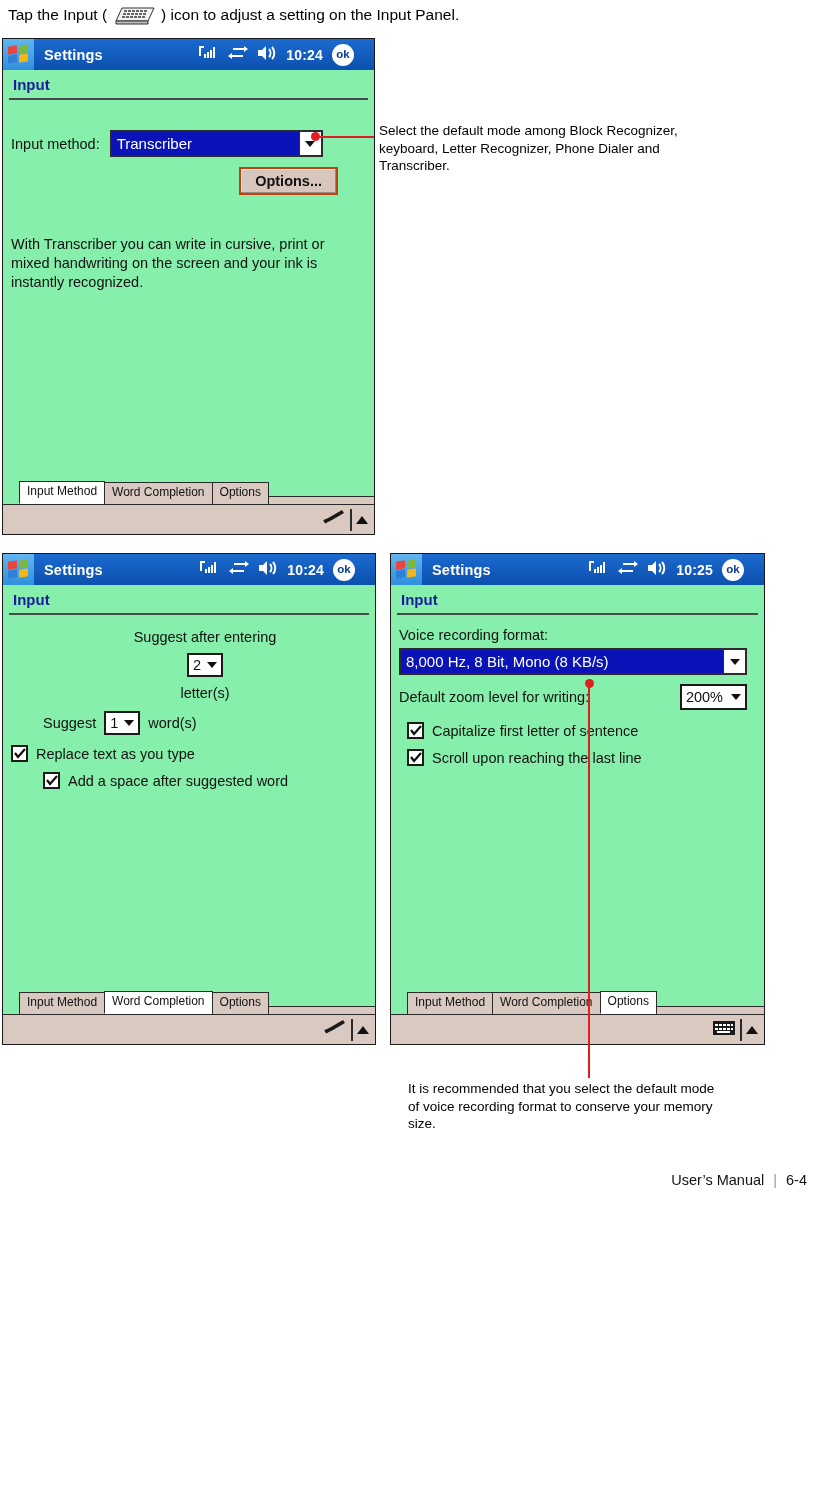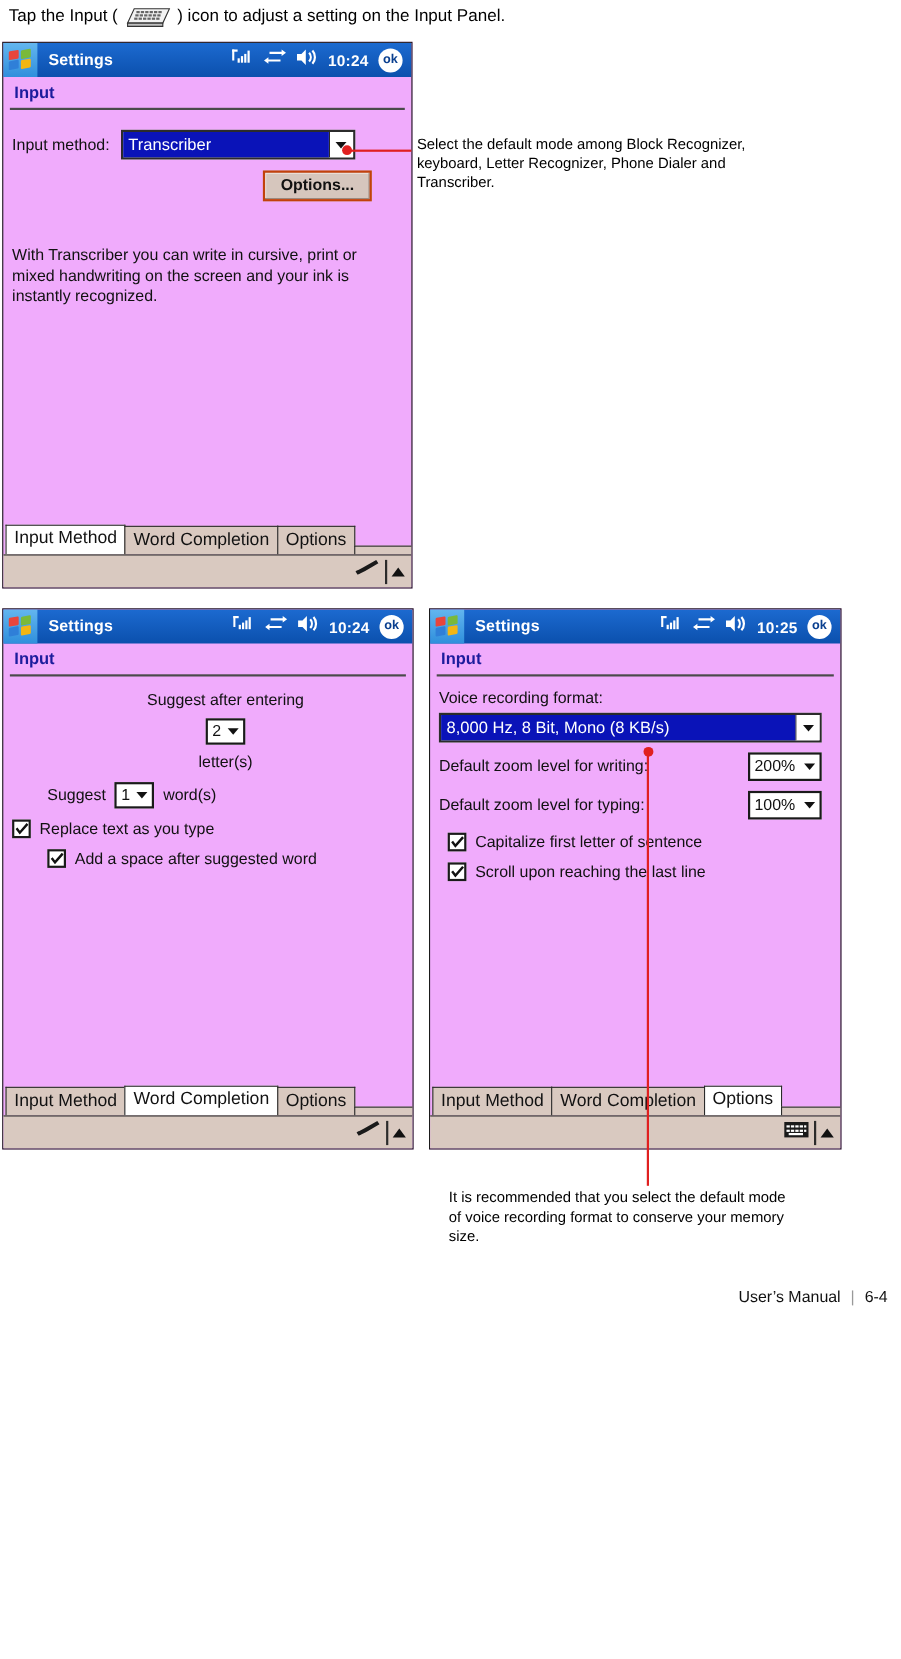--- a/index.html
+++ b/index.html
@@ -32,21 +32,21 @@
     width: 42px; height: 20px;
     margin: 0 4px;
     position: relative;
     vertical-align: middle;
   }
   .kbd-inline svg { display:block; }
 
   
   .pda {
     position: absolute;
-    background: #f0abfc;
+    background: #86efac;
     border: 1px solid #1a1a1a;
     overflow: hidden;
   }
   .titlebar {
     height: 31px;
     background: #1560bd;
     background: linear-gradient(180deg,#1c6ad0 0%, #0b50ad 100%);
     display: flex;
     align-items: center;
     position: relative;
@@ -75,21 +75,21 @@
     font-size: 14.5px;
     font-weight: bold;
     margin-left: 10px;
     letter-spacing: .2px;
   }
   .tb-icons {
     position: absolute;
     display: flex;
     align-items: center;
     gap: 9px;
-    right: 8px;
+    right: 20px;
   }
   .tb-icons .clock {
     color: #fff; font-size: 14px; font-weight: bold;
     letter-spacing: .2px;
   }
   .okbtn {
     width: 22px; height: 22px; border-radius: 50%;
     background: #ffffff;
     color: #0a3f8f;
     font-size: 11.5px; font-weight: bold;
@@ -158,25 +158,25 @@
 
   .desc {
     font-size: 14.5px;
     line-height: 19px;
     color: #111;
   }
 
   
   .tabstrip {
     position: absolute;
-    left: 2px; right: 0;
+    left: 16px; right: 0;
     display: flex;
     align-items: flex-end;
     height: 27px;
-    font-size: 16px;
+    font-size: 12px;
   }
   .tab {
     background: #d9c9c0;
     border: 1px solid #2b2b2b;
     border-bottom: none;
     padding: 3px 7px 4px 7px;
     margin-right: -1px;
     color: #111;
     white-space: nowrap;
     line-height: 1.15;
@@ -320,21 +320,21 @@
         </span>
         <span class="clock">10:24</span>
         <span class="okbtn">ok</span>
       </div>
     </div>
 
     <div class="pagehead">Input</div>
     <div class="hrule"></div>
 
     <div class="body-area">
-      <div class="row" style="margin-top:8px;">
+      <div class="row" style="margin-top:20px;">
         <span class="lbl">Input method:</span>
         <span class="combo" style="width:213px; margin-left:10px; position:relative;">
           <span class="value">Transcriber</span>
           <span class="arrow">
               <i class="tri"></i>
             </span>
         </span>
       </div>
       <div class="row" style="justify-content:flex-end; margin-top:10px; padding-right:28px;">
         <button class="btn3d">Options...</button>
@@ -521,27 +521,20 @@
       </div>
 
       <div class="row" style="margin-top:9px; justify-content:space-between; width:348px;">
         <span>Default zoom level for writing:</span>
         <span class="minicombo" style="height:26px; gap:8px;">
           <span>200%</span>
           <i class="tri"></i>
         </span>
       </div>
 
-      <div class="row" style="margin-top:9px; justify-content:space-between; width:348px;">
-        <span>Default zoom level for typing:</span>
-        <span class="minicombo" style="height:26px; gap:8px;">
-          <span>100%</span>
-          <i class="tri"></i>
-        </span>
-      </div>
 
       <div class="cbrow" style="margin-top:12px; padding-left:8px;">
         <span class="cb">
           <svg width="12" height="11" viewBox="0 0 12 11">
               <polyline points="1,5 4,9 11,1" stroke="#111" stroke-width="2.2" fill="none"></polyline>
             </svg>
         </span>
         <span>Capitalize first letter of sentence</span>
       </div>
 

